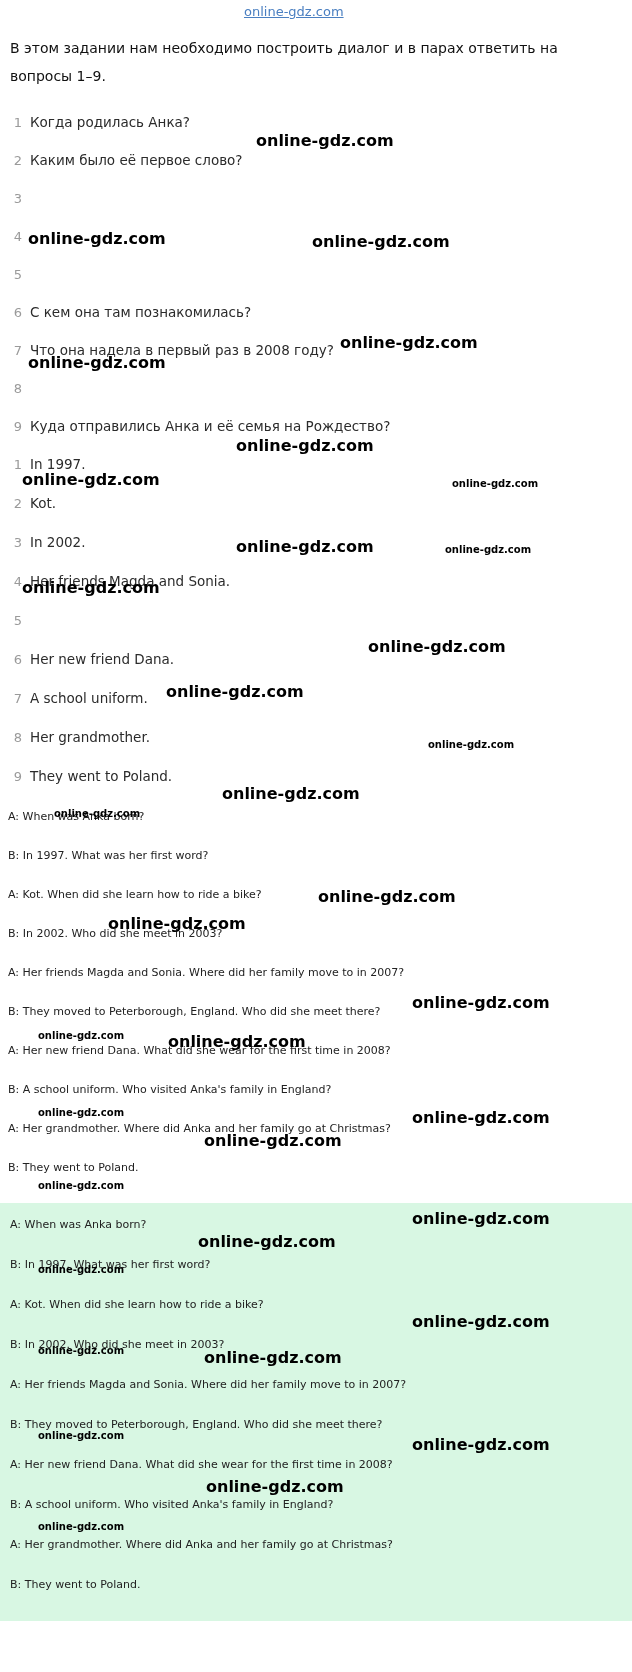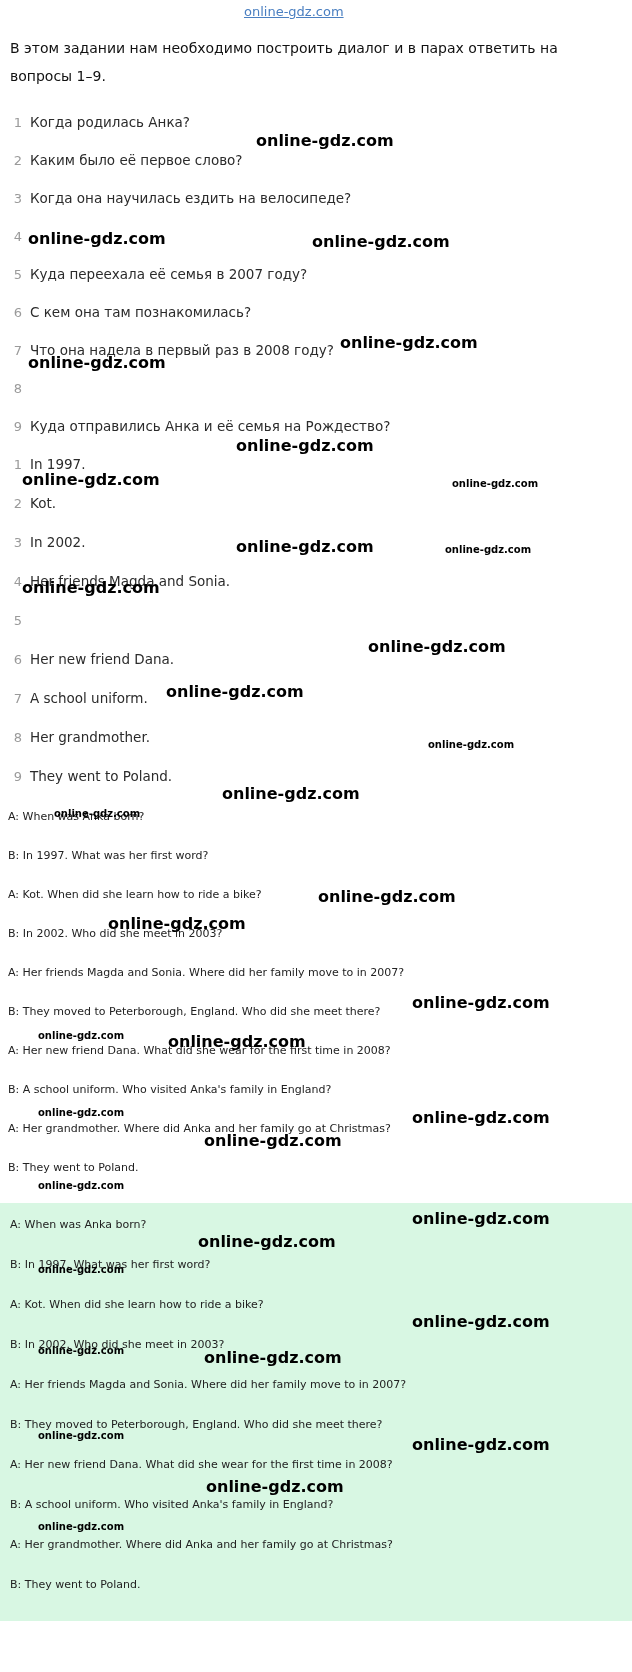--- a/index.html
+++ b/index.html
@@ -161,28 +161,26 @@
       <li class="qitem">
         <span class="qnum">1</span>
         <span class="qtext">Когда родилась Анка?</span>
       </li>
       <li class="qitem">
         <span class="qnum">2</span>
         <span class="qtext">Каким было её первое слово?</span>
       </li>
       <li class="qitem">
         <span class="qnum">3</span>
-        <span class="qtext">Когда она научилась ездить на велосипеде?</span>
       </li>
       <li class="qitem">
         <span class="qnum">4</span>
       </li>
       <li class="qitem">
         <span class="qnum">5</span>
-        <span class="qtext">Куда переехала её семья в 2007 году?</span>
       </li>
       <li class="qitem">
         <span class="qnum">6</span>
         <span class="qtext">С кем она там познакомилась?</span>
       </li>
       <li class="qitem">
         <span class="qnum">7</span>
         <span class="qtext">Что она надела в первый раз в 2008 году?</span>
       </li>
       <li class="qitem">

